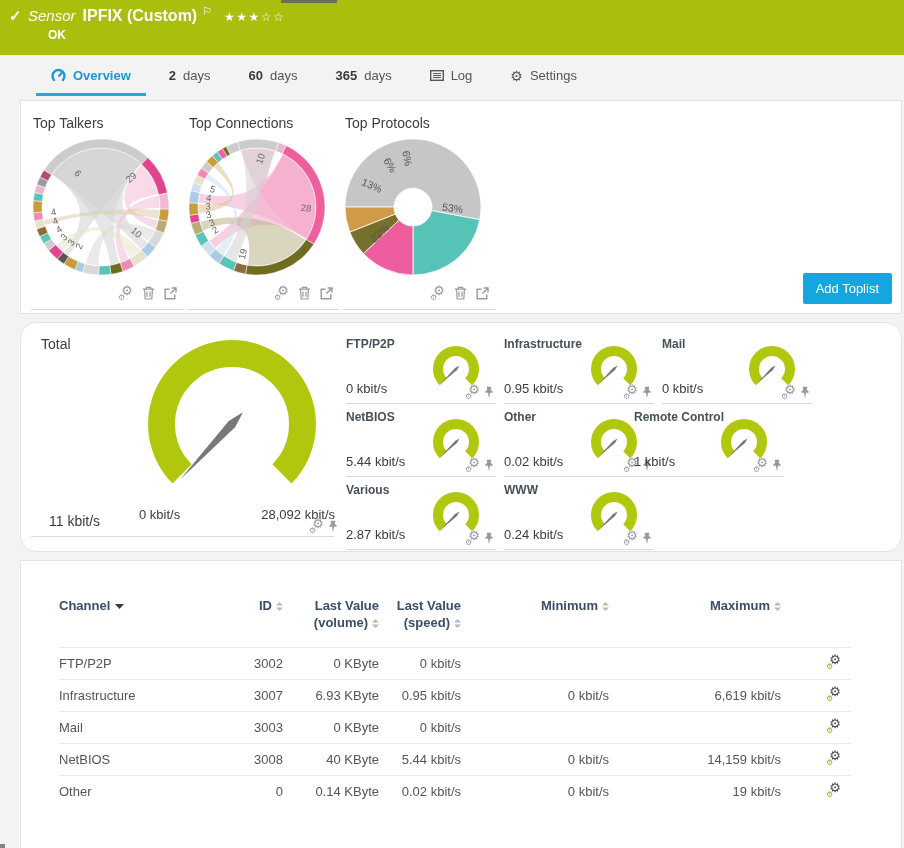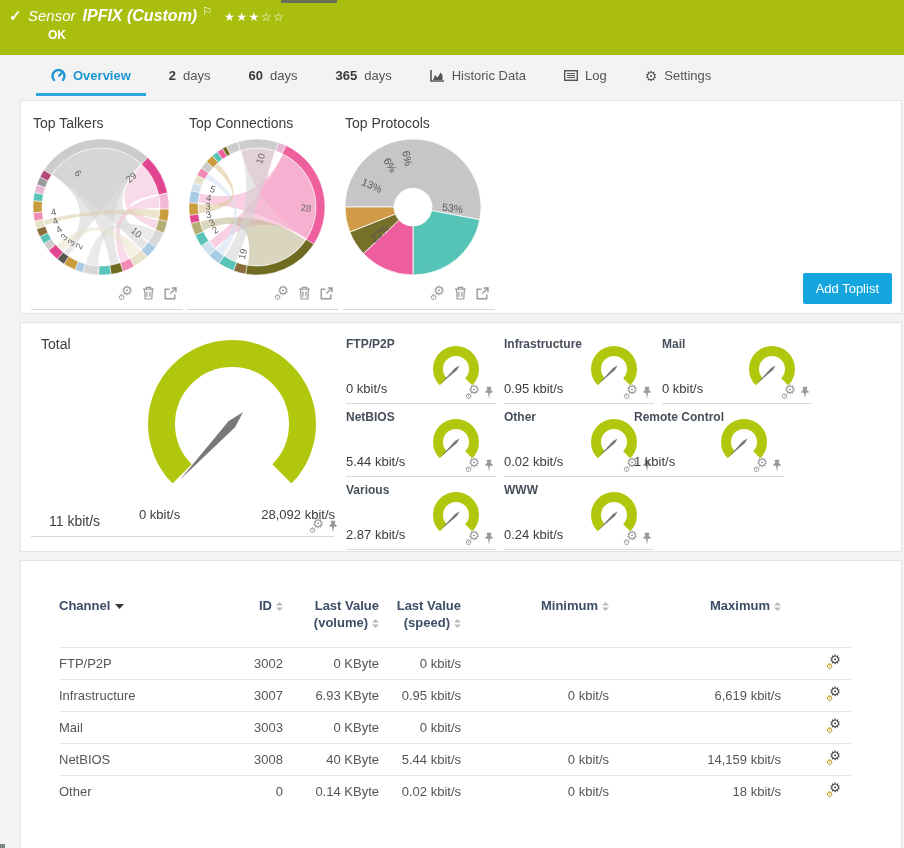--- a/index.html
+++ b/index.html
@@ -3,38 +3,38 @@
 <meta charset="utf-8">
 <style>
   html,body{margin:0;padding:0;background:#e9e9e9;}
   .page{width:904px;height:848px;position:relative;background:#f3f3f3;overflow:hidden;
         font-family:"Liberation Sans",sans-serif;-webkit-font-smoothing:antialiased;}
   
   .hdr{position:absolute;left:0;top:0;right:0;height:55px;background:#a9be0d;color:#fff;}
   .hdr .check{position:absolute;left:9px;top:7px;font-size:15px;font-weight:bold;}
   .hdr .titleline{position:absolute;left:28px;top:5px;font-size:16px;white-space:nowrap;}
   .hdr .kind{font-style:italic;margin-right:7px;font-size:15px;}
-  .hdr .name{font-weight:bold;font-style:italic;}
+  .hdr .name{font-weight:bold;}
   .hdr .flag{font-size:11px;vertical-align:super;margin-left:5px;}
   .hdr .stars{font-size:12px;letter-spacing:1.5px;margin-left:12px;}
   .hdr .ok{position:absolute;left:48px;top:28px;font-size:12px;font-weight:bold;}
   .artifact-strip{position:absolute;left:281px;top:0;width:56px;height:3px;background:#6b6f5a;}
   .artifact-corner{position:absolute;left:0;bottom:0;width:5px;height:4px;background:#7b8489;}
   
   .tabs{position:absolute;left:0;top:55px;right:0;height:41px;display:flex;align-items:stretch;padding-left:32px;}
   .tab{display:flex;align-items:center;gap:7px;font-size:13px;color:#555;padding:0 19px;position:relative;cursor:pointer;white-space:nowrap;}
   .tab .num{font-weight:bold;color:#3a3a3a;}
   .tab.active{color:#1d96d3;font-weight:bold;}
   .tab.active:after{content:"";position:absolute;left:4px;right:4px;bottom:0;height:3px;background:#2ba7dd;}
   .tab .ticon{display:inline-flex;align-items:center;}
   .tab .gear-glyph{font-size:14px;color:#555;}
   
   .card{position:absolute;left:20px;right:2px;background:#fff;border:1px solid #e2e2e2;box-sizing:border-box;}
   #card-toplists{top:100px;height:214px;}
-  #card-gauges{top:322px;height:230px;}
+  #card-gauges{top:322px;height:230px;border-radius:16px;}
   #card-table{top:560px;height:310px;}
   
   .tl-row{display:flex;padding:10px 10px 0 10px;}
   .tl-tile{width:152px;margin-right:4px;border-bottom:1px solid #d9d9d9;}
   .tl-title{font-size:14px;color:#3c3c3c;margin:4px 0 6px 2px;}
   .tl-icons{display:flex;justify-content:flex-end;align-items:center;gap:9px;padding:2px 6px 6px 0;height:20px;}
   .addbtn{position:absolute;right:9px;bottom:9px;background:#15a6df;color:#fff;font-size:13px;
           padding:8px 13px;border:none;border-radius:2px;cursor:pointer;}
   
   .icn{display:inline-flex;align-items:center;cursor:pointer;}
@@ -94,29 +94,20 @@
         <span class="num">2</span>
         <span>days</span>
       </div>
       <div class="tab">
         <span class="num">60</span>
         <span>days</span>
       </div>
       <div class="tab">
         <span class="num">365</span>
         <span>days</span>
-      </div>
-      <div class="tab">
-        <span class="ticon">
-          <svg width="15" height="12" viewBox="0 0 15 12">
-            <path d="M1 0v11h13" stroke="#555555" stroke-width="1.6" fill="none"></path>
-            <path d="M3 10 5 5 7.5 7.5 10.5 2.5 12.5 5 12.5 10 Z" fill="#555555"></path>
-          </svg>
-        </span>
-        <span>Historic Data</span>
       </div>
       <div class="tab">
         <span class="ticon">
           <svg width="14" height="11" viewBox="0 0 14 11">
             <rect x="0.7" y="0.7" width="12.6" height="9.6" fill="none" stroke="#555555" stroke-width="1.4"></rect>
             <path d="M3 3.6h8M3 5.6h8M3 7.6h8" stroke="#555555" stroke-width="1"></path>
           </svg>
         </span>
         <span>Log</span>
       </div>
@@ -533,21 +524,21 @@
             <td>0 kbit/s</td>
             <td>14,159 kbit/s</td>
             <td class="gearcell"><span class="gg dark"><span class="g1">⚙</span><span class="g2">⚙</span></span></td>
           </tr>
           <tr>
             <td class="left">Other</td>
             <td>0</td>
             <td>0.14 KByte</td>
             <td>0.02 kbit/s</td>
             <td>0 kbit/s</td>
-            <td>18 kbit/s</td>
+            <td>19 kbit/s</td>
             <td class="gearcell"><span class="gg dark"><span class="g1">⚙</span><span class="g2">⚙</span></span></td>
           </tr>
         </tbody>
     </table>
   </div>
 
   <div class="artifact-corner"></div>
 </div>
 
 </body></html>

